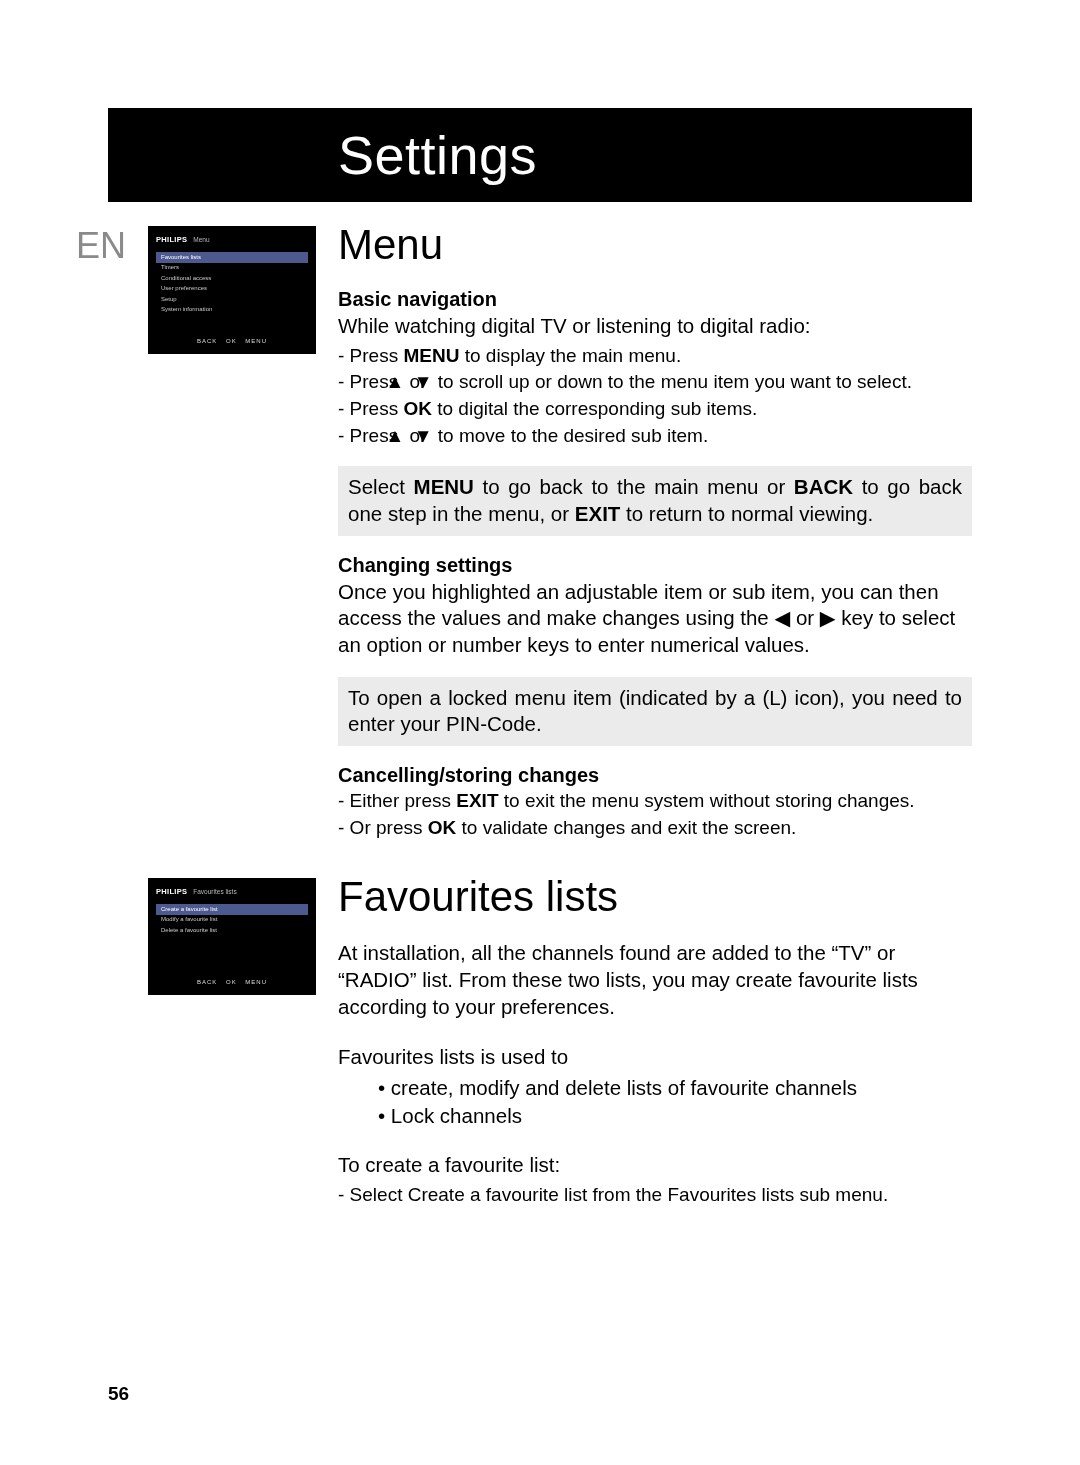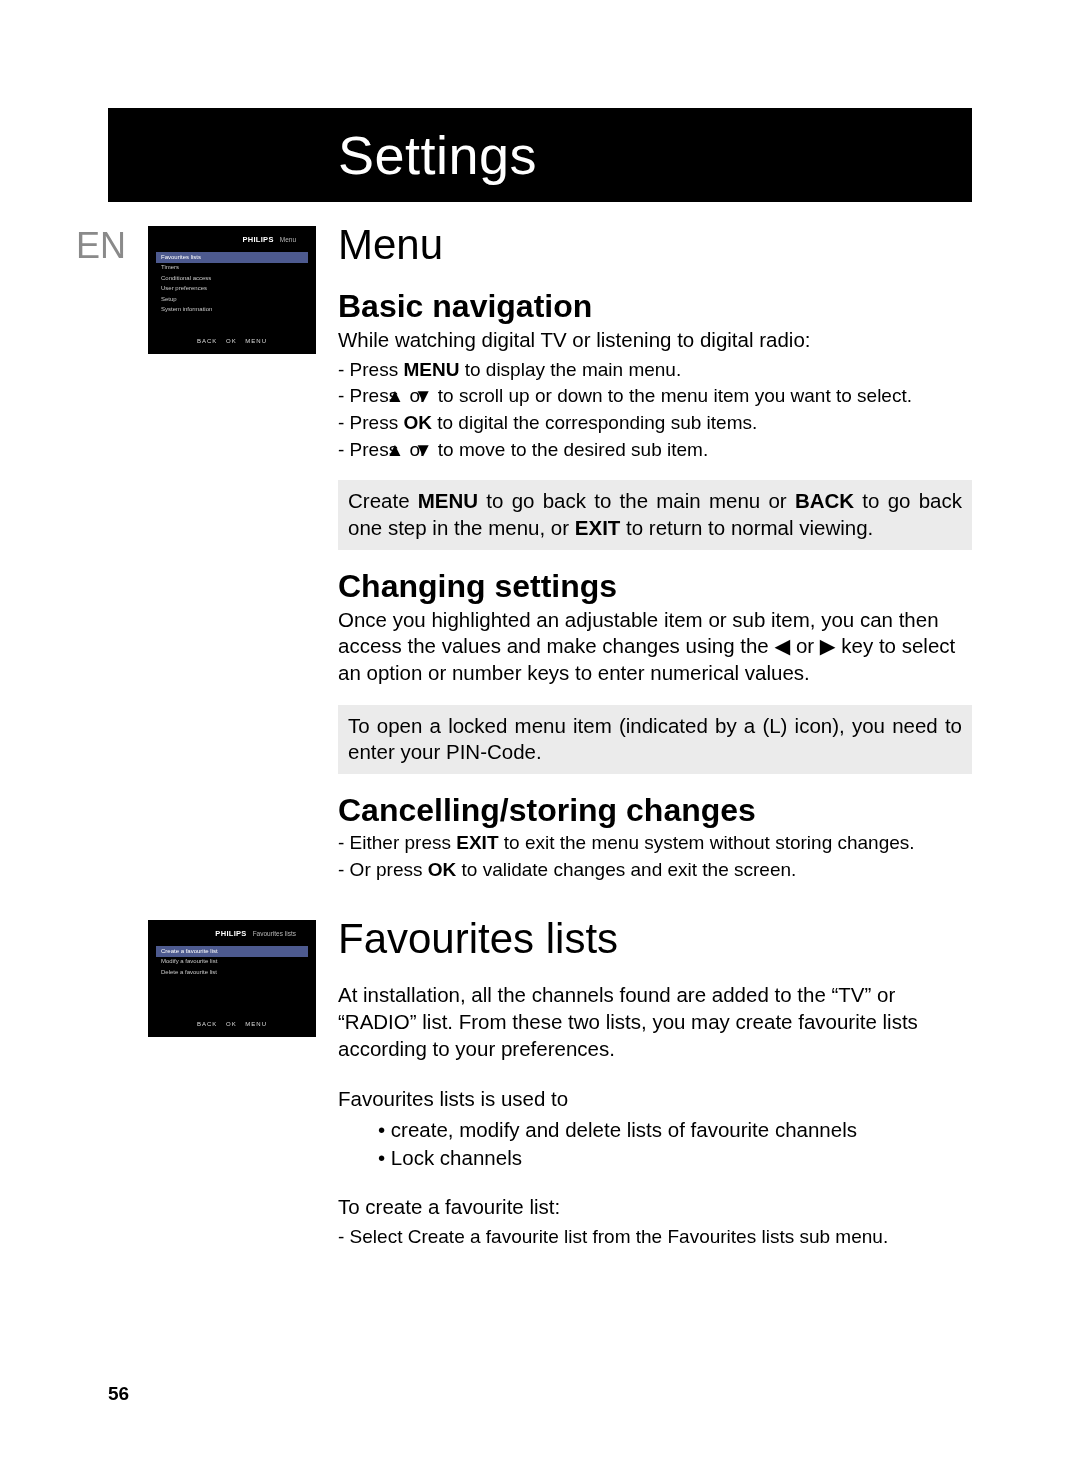--- a/index.html
+++ b/index.html
@@ -49,23 +49,22 @@
     width: 168px;
     margin-right: 22px;
     margin-top: 2px;
     padding: 6px 0 6px 0;
     font-size: 7px;
     color: #c9c9c9;
   }
   .screenshot .ss-head {
     display: flex;
     gap: 6px;
-    padding: 3px 20px 8px 8px;
+    padding: 3px 9px 8px 8px;
     align-items: center;
-    justify-content: flex-end;
   }
   .screenshot .brand {
     font-weight: bold;
     color: #fff;
     font-size: 7.5px;
     letter-spacing: 0.3px;
   }
   .screenshot .title {
     font-size: 6.5px;
     color: #b8b8b8;
@@ -97,21 +96,21 @@
     flex: 1;
     padding-left: 0;
   }
   h1 {
     font-size: 42px;
     font-weight: 300;
     margin: 0 0 22px 0;
     line-height: 1;
   }
   h2 {
-    font-size: 32px;
+    font-size: 20px;
     font-weight: bold;
     margin: 8px 0 2px 0;
   }
   p {
     font-size: 20.5px;
     line-height: 1.3;
     margin: 0 0 4px 0;
   }
   .dash-line {
     font-size: 19px;
@@ -192,21 +191,21 @@
         <span>-  Press </span><span class="arrow">▲</span><span> or </span><span class="arrow">▼</span><span> to scroll up or down to the menu item you want to select.</span>
       </div>
       <div class="dash-line">
         <span>-  Press </span><b>OK</b><span> to digital the corresponding sub items.</span>
       </div>
       <div class="dash-line">
         <span>-  Press </span><span class="arrow">▲</span><span> or </span><span class="arrow">▼</span><span> to move to the desired sub item.</span>
       </div>
 
       <div class="note-box">
-        <span>Create </span><b>MENU</b><span> to go back to the main menu or </span><b>BACK</b><span> to go back one step in the menu, or </span><b>EXIT</b><span> to return to normal viewing.</span>
+        <span>Select </span><b>MENU</b><span> to go back to the main menu or </span><b>BACK</b><span> to go back one step in the menu, or </span><b>EXIT</b><span> to return to normal viewing.</span>
       </div>
 
       <h2>Changing settings</h2>
       <p>
         <span>Once you highlighted an adjustable item or sub item, you can then access the values and make changes using the </span><span class="arrow">◀</span><span> or </span><span class="arrow">▶</span><span>  key to select an option or number keys to enter numerical values.</span>
       </p>
 
       <div class="note-box">To open a locked menu item (indicated by a (L) icon), you need to enter your PIN-Code.</div>
 
       <h2>Cancelling/storing changes</h2>

